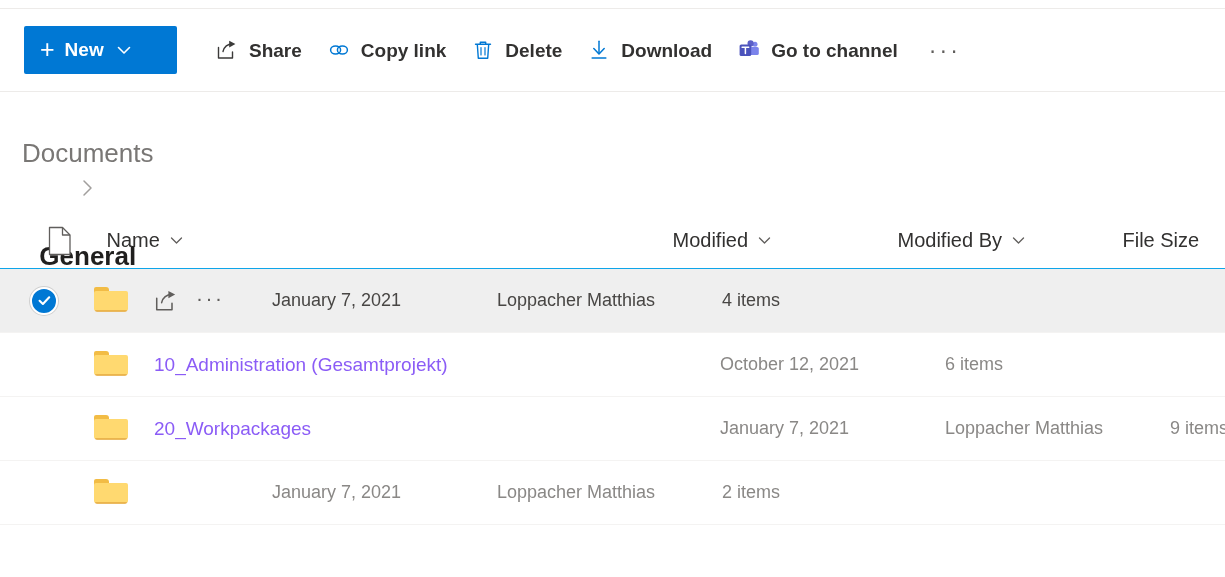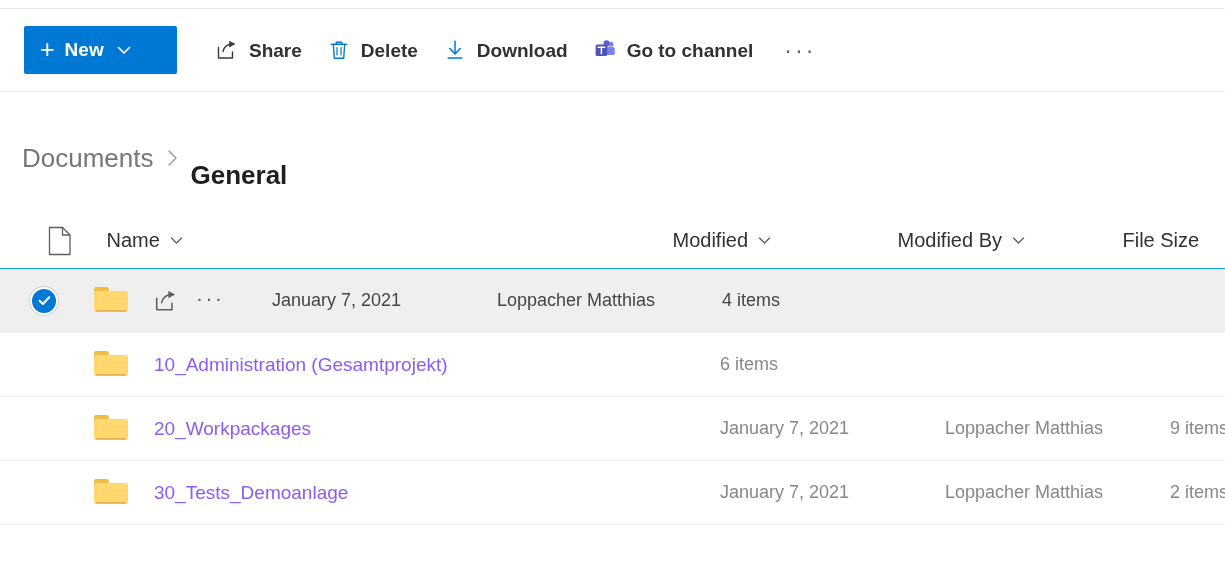--- a/index.html
+++ b/index.html
@@ -83,20 +83,21 @@
   }
 
   
   .breadcrumb {
     position: absolute;
     left: 22px; top: 138px;
     display: flex;
     align-items: center;
     gap: 8px;
     height: 40px;
+    flex-direction: column;
   }
   .bc-root {
     font-size: 26px;
     color: #797775;
     cursor: pointer;
     font-weight: 400;
   }
   .bc-sep {
     color: #a19f9d;
     font-size: 20px;
@@ -233,20 +234,29 @@
     <span class="cmd-ico">
       <svg width="22" height="22" viewBox="0 0 22 22">
         <path d="M2.5 8.5 L2.5 19 L16.5 19 L16.5 13" fill="none" stroke="#3b3a39" stroke-width="1.4" stroke-linecap="round" stroke-linejoin="round"></path>
         <path d="M7 12.5 C8.5 6.5 13 5 16.5 5" fill="none" stroke="#3b3a39" stroke-width="1.4" stroke-linecap="round" stroke-linejoin="round"></path>
         <path d="M13.2 1.8 L19.4 5 L13.2 8.4 Z" fill="#3b3a39"></path>
       </svg>
     </span>
     <span class="cmd-label">Share</span>
   </div>
 
+  <div class="cmd-item">
+    <span class="cmd-ico">
+      <svg width="22" height="22" viewBox="0 0 22 22">
+        <ellipse cx="7.6" cy="11" rx="5" ry="4" fill="none" stroke="#0078d4" stroke-width="1.5"></ellipse>
+        <ellipse cx="14.4" cy="11" rx="5" ry="4" fill="none" stroke="#0078d4" stroke-width="1.5"></ellipse>
+      </svg>
+    </span>
+    <span class="cmd-label">Copy link</span>
+  </div>
 
   <div class="cmd-item">
     <span class="cmd-ico">
       <svg width="22" height="22" viewBox="0 0 22 22">
         <path d="M3.5 5.2 H18.5" stroke="#0078d4" stroke-width="1.4" stroke-linecap="round"></path>
         <path d="M8.3 5.2 V3.3 H13.7 V5.2" fill="none" stroke="#0078d4" stroke-width="1.4" stroke-linejoin="round"></path>
         <path d="M5.3 5.2 L6.3 19.2 H15.7 L16.7 5.2" fill="none" stroke="#0078d4" stroke-width="1.4" stroke-linejoin="round"></path>
         <path d="M9 8.5 V16 M13 8.5 V16" stroke="#0078d4" stroke-width="1.2" stroke-linecap="round"></path>
       </svg>
     </span>
@@ -380,20 +390,21 @@
           <span class="folder">
             <span class="tab"></span>
             <span class="body"></span>
             <span class="shade"></span>
           </span>
         </div>
         <div class="c-name">
           <span class="name-text">10_Administration (Gesamtprojekt)</span>
         </div>
         <div class="c-acts"></div>
+        <div class="c-mod"><span class="cell-text">October 12, 2021</span></div>
         <div class="c-size"><span class="cell-text">6 items</span></div>
       </div>
       <div class="row data-row">
         <div class="c-check"></div>
         <div class="c-icon">
           <span class="folder">
             <span class="tab"></span>
             <span class="body"></span>
             <span class="shade"></span>
           </span>
@@ -408,22 +419,19 @@
       </div>
       <div class="row data-row">
         <div class="c-check"></div>
         <div class="c-icon">
           <span class="folder">
             <span class="tab"></span>
             <span class="body"></span>
             <span class="shade"></span>
           </span>
         </div>
-        <div class="c-name">
-          <span class="name-text">30_Tests_Demoanlage</span>
-        </div>
         <div class="c-acts"></div>
         <div class="c-mod"><span class="cell-text">January 7, 2021</span></div>
         <div class="c-modby"><span class="cell-text">Loppacher Matthias</span></div>
         <div class="c-size"><span class="cell-text">2 items</span></div>
       </div>
     </div>
 </div>
 
 </body></html>

